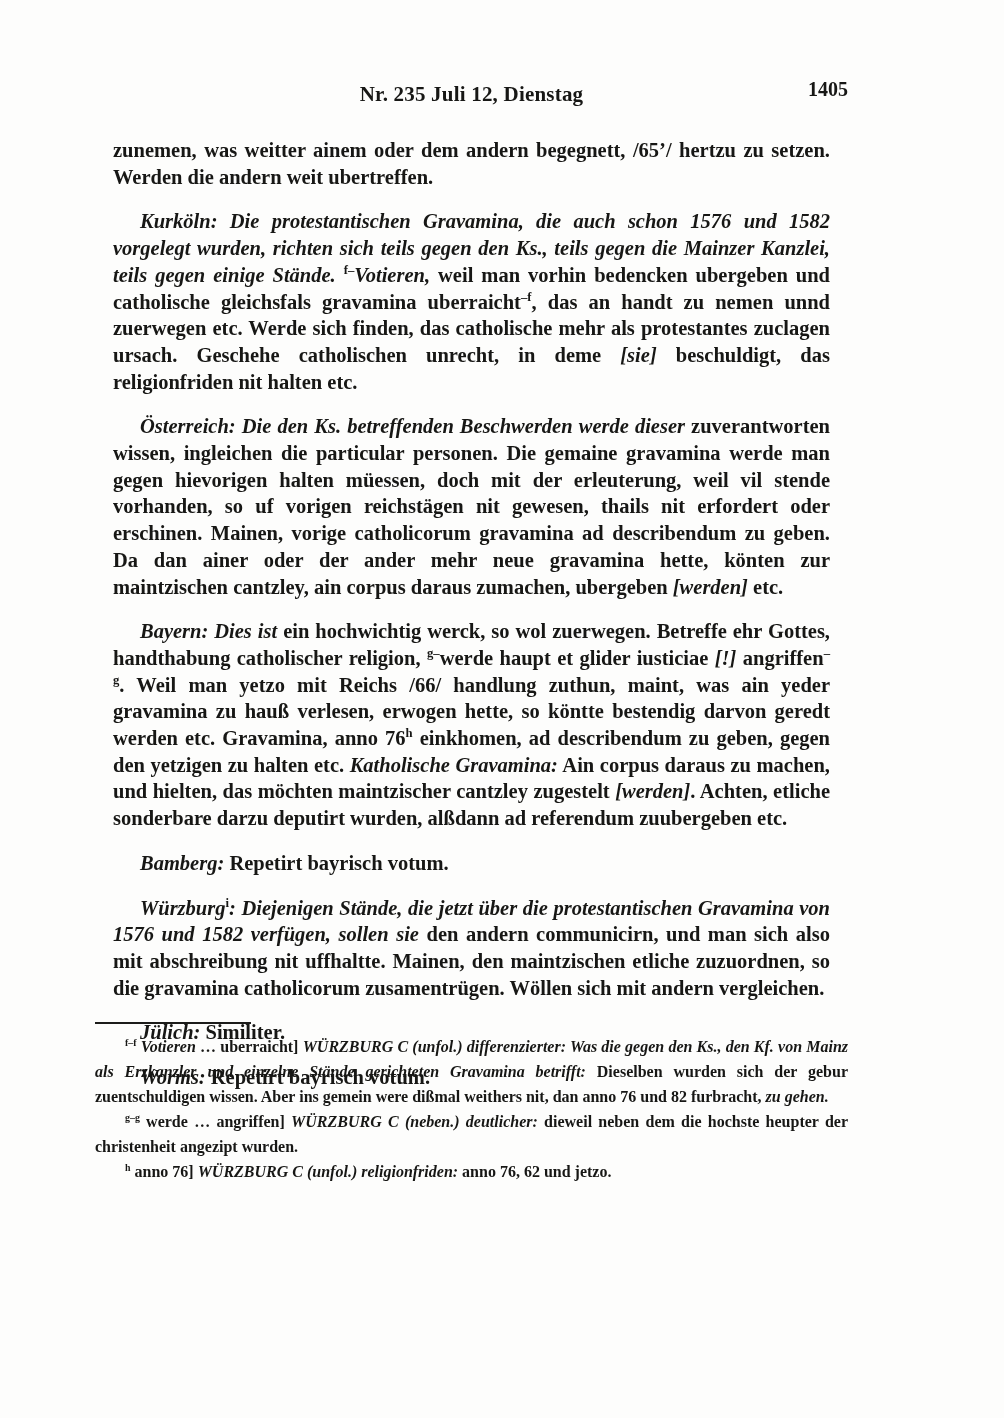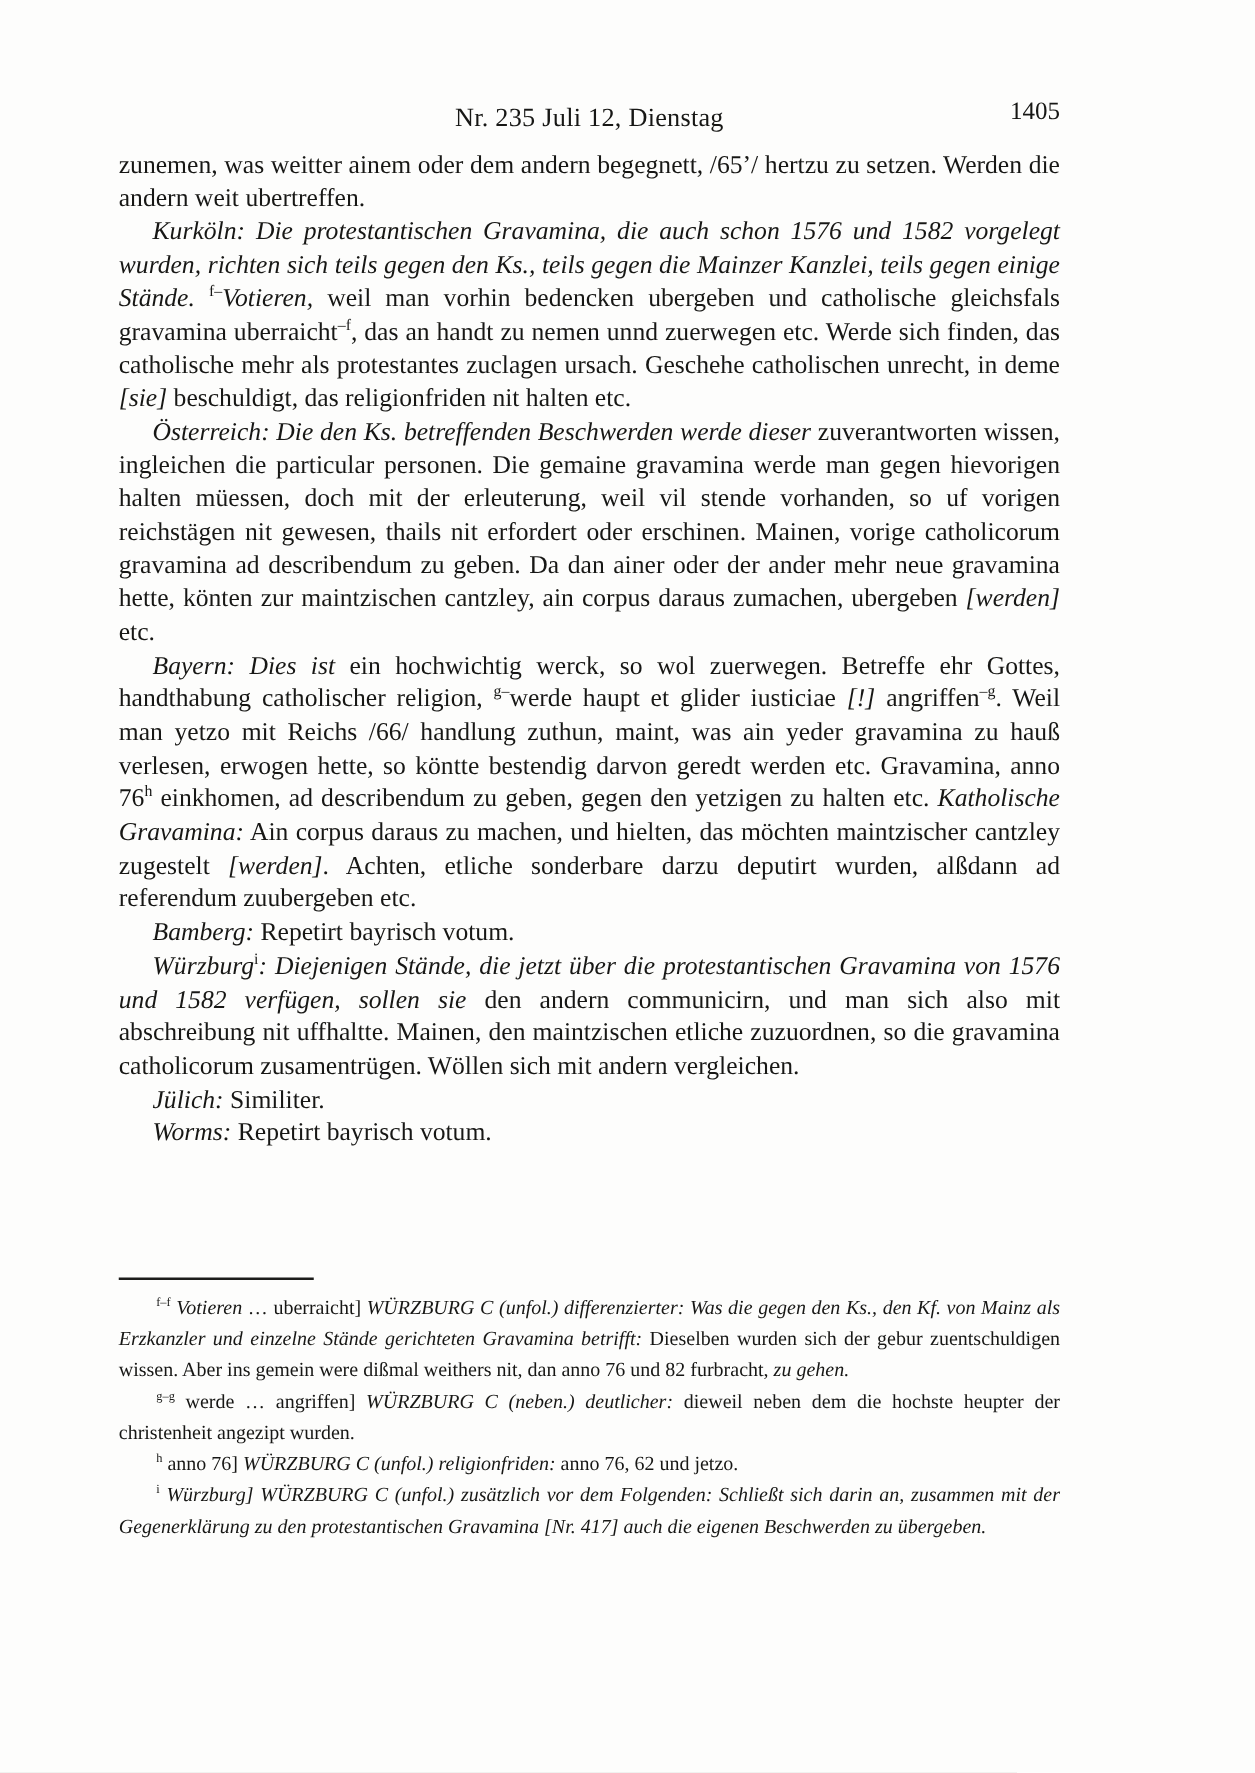--- a/index.html
+++ b/index.html
@@ -5,20 +5,21 @@
   html, body { margin: 0; padding: 0; background: #e8e8e6; }
   .page {
     position: relative;
     width: 1004px;
     height: 1418px;
     margin: 0 auto;
     background: #fdfdfc;
     color: #171715;
     font-family: "Liberation Serif", "DejaVu Serif", serif;
     overflow: hidden;
+    font-weight: bold;
   }
   .header {
     position: absolute;
     top: 82px;
     left: 95px;
     width: 753px;
     height: 28px;
     font-size: 21px;
   }
   .header-center {
@@ -35,21 +36,21 @@
   }
   .textblock {
     position: absolute;
     top: 119px;
     left: 95px;
     width: 753px;
     font-size: 20.5px;
     line-height: 26.7px;
     text-align: justify;
   }
-  .para { margin: 0; }
+  .para { margin: 18px; }
   .para.indent { text-indent: 27px; }
   .it { font-style: italic; }
   .sup {
     font-size: 0.62em;
     vertical-align: super;
     line-height: 0;
   }
   .footrule {
     position: absolute;
     top: 1022px;
@@ -88,16 +89,15 @@
       <p class="para indent"><span class="it">Jülich:</span><span> Similiter.</span></p>
       <p class="para indent"><span class="it">Worms:</span><span> Repetirt bayrisch votum.</span></p>
     </div>
 
   <div class="footrule"></div>
 
   <div class="footnotes">
       <p class="para indent"><span class="sup">f–f</span><span class="it"> Votieren</span><span> … uberraicht] </span><span class="it">WÜRZBURG C (unfol.) differenzierter: Was die gegen den Ks., den Kf. von Mainz als Erzkanzler und einzelne Stände gerichteten Gravamina betrifft: </span><span>Dieselben wurden sich der gebur zuentschuldigen wissen. Aber ins gemein were dißmal weithers nit, dan anno 76 und 82 furbracht, </span><span class="it">zu gehen.</span></p>
       <p class="para indent"><span class="sup">g–g</span><span> werde … angriffen] </span><span class="it">WÜRZBURG C (neben.) deutlicher: </span><span>dieweil neben dem die hochste heupter der christenheit angezipt wurden.</span></p>
       <p class="para indent"><span class="sup">h</span><span> anno 76] </span><span class="it">WÜRZBURG C (unfol.) religionfriden: </span><span>anno 76, 62 und jetzo.</span></p>
-      <p class="para indent"><span class="sup">i</span><span class="it"> Würzburg] WÜRZBURG C (unfol.) zusätzlich vor dem Folgenden: Schließt sich darin an, zusammen mit der Gegenerklärung zu den protestantischen Gravamina [Nr. 417] auch die eigenen Beschwerden zu übergeben.</span></p>
     </div>
 
 </div>
 
 </body></html>

